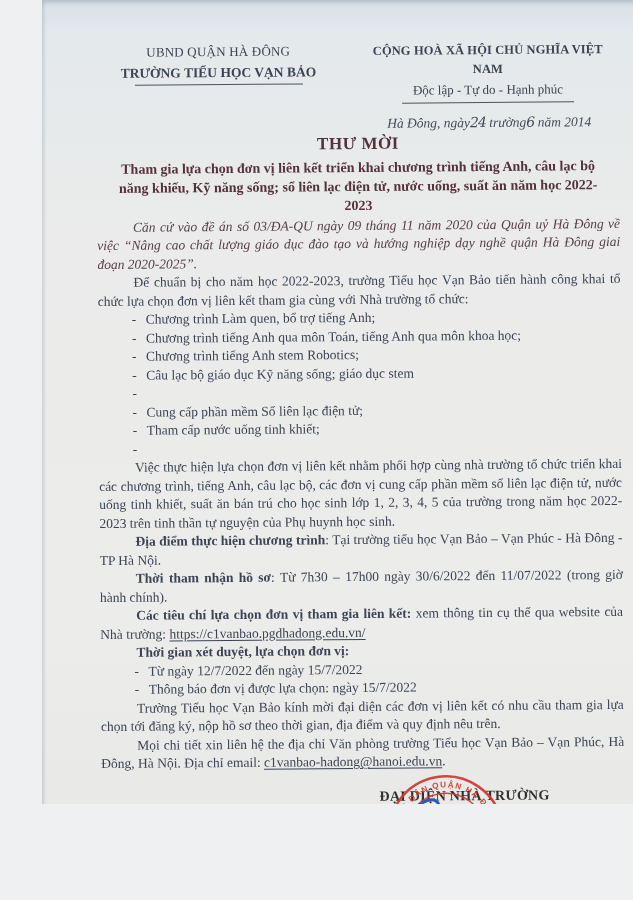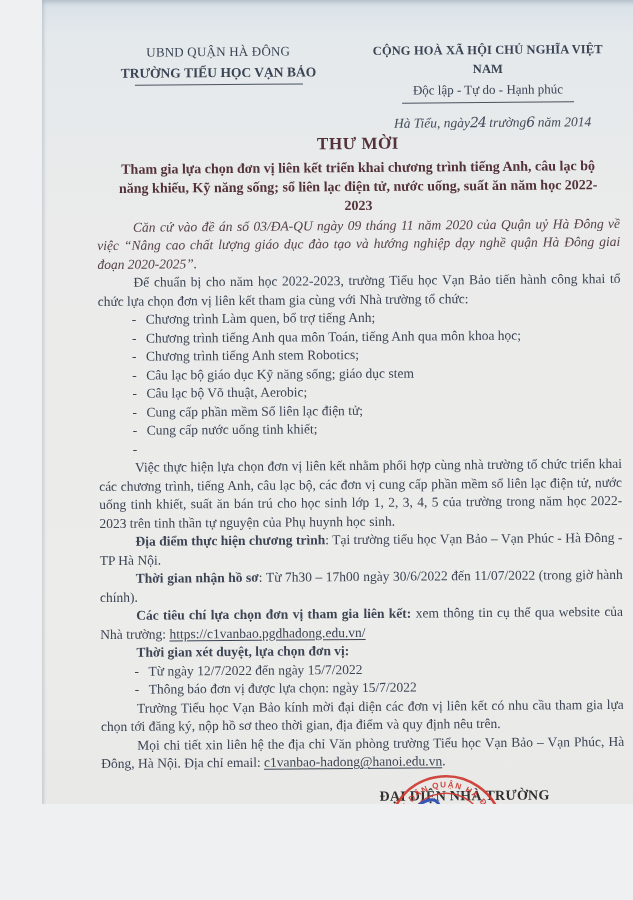--- a/index.html
+++ b/index.html
@@ -89,21 +89,21 @@
           <div class="hdr-line2-left">TRƯỜNG TIỂU HỌC VẠN BẢO</div>
           <div class="rule rule-left"></div>
         </div>
         <div class="hdr-col hdr-right">
           <div class="hdr-line1-right">CỘNG HOÀ XÃ HỘI CHỦ NGHĨA VIỆT NAM</div>
           <div class="hdr-line2-right">Độc lập - Tự do - Hạnh phúc</div>
           <div class="rule rule-right"></div>
         </div>
       </div>
 
-      <div class="dateline"><span>Hà Tiểu, ngày</span><span class="hand">24</span> <span>trường</span><span class="hand">6</span> <span>năm 2014</span></div>
+      <div class="dateline"><span>Hà Đông, ngày</span><span class="hand">24</span> <span>trường</span><span class="hand">6</span> <span>năm 2014</span></div>
 
       <div class="doc-title">THƯ MỜI</div>
 
       <div class="subject">Tham gia lựa chọn đơn vị liên kết triển khai chương trình tiếng Anh, câu lạc bộ năng khiếu, Kỹ năng sống; sổ liên lạc điện tử, nước uống, suất ăn năm học 2022-2023</div>
 
       <p class="indent legal">Căn cứ vào đề án số 03/ĐA-QU ngày 09 tháng 11 năm 2020 của Quận uỷ Hà Đông về việc “Nâng cao chất lượng giáo dục đào tạo và hướng nghiệp dạy nghề quận Hà Đông giai đoạn 2020-2025”.</p>
 
       <p class="indent">Để chuẩn bị cho năm học 2022-2023, trường Tiểu học Vạn Bảo tiến hành công khai tổ chức lựa chọn đơn vị liên kết tham gia cùng với Nhà trường tổ chức:</p>
 
       <div class="svc">
@@ -118,40 +118,39 @@
         <div class="svc-item">
             <span class="svc-dash">-</span>
             <span>Chương trình tiếng Anh stem Robotics;</span>
           </div>
         <div class="svc-item">
             <span class="svc-dash">-</span>
             <span>Câu lạc bộ giáo dục Kỹ năng sống; giáo dục stem</span>
           </div>
         <div class="svc-item">
             <span class="svc-dash">-</span>
-            <span>Câu lạc bộ Võ thuật, Aerobic;</span>
           </div>
         <div class="svc-item">
             <span class="svc-dash">-</span>
             <span>Cung cấp phần mềm Sổ liên lạc điện tử;</span>
           </div>
         <div class="svc-item">
             <span class="svc-dash">-</span>
-            <span>Cung cấp nước uống tinh khiết;</span>
+            <span>Tham cấp nước uống tinh khiết;</span>
           </div>
         <div class="svc-item">
             <span class="svc-dash">-</span>
           </div>
       </div>
 
       <p class="indent">Việc thực hiện lựa chọn đơn vị liên kết nhằm phối hợp cùng nhà trường tổ chức triển khai các chương trình, tiếng Anh, câu lạc bộ, các đơn vị cung cấp phần mềm sổ liên lạc điện tử, nước uống tinh khiết, suất ăn bán trú cho học sinh lớp 1, 2, 3, 4, 5 của trường trong năm học 2022-2023 trên tinh thần tự nguyện của Phụ huynh học sinh.</p>
 
       <p class="indent"><span class="lead">Địa điểm thực hiện chương trình</span><span>: Tại trường tiểu học Vạn Bảo – Vạn Phúc - Hà Đông - TP Hà Nội.</span></p>
 
-      <p class="indent"><span class="lead">Thời gian nhận hồ sơ</span><span>: Từ 7h30 – 17h00 ngày 30/6/2022 đến 11/07/2022 (trong giờ hành chính).</span></p>
+      <p class="indent"><span class="lead">Thời tham nhận hồ sơ</span><span>: Từ 7h30 – 17h00 ngày 30/6/2022 đến 11/07/2022 (trong giờ hành chính).</span></p>
 
       <p class="indent"><span class="lead">Các tiêu chí lựa chọn đơn vị tham gia liên kết:</span><span> xem thông tin cụ thể qua website của Nhà trường: </span><span class="url">https://c1vanbao.pgdhadong.edu.vn/</span></p>
 
       <p class="indent lead">Thời gian xét duyệt, lựa chọn đơn vị:</p>
       <div class="review-items">
         <div class="svc-item">
             <span class="svc-dash">-</span>
             <span>Từ ngày 12/7/2022 đến ngày 15/7/2022</span>
           </div>
         <div class="svc-item">

